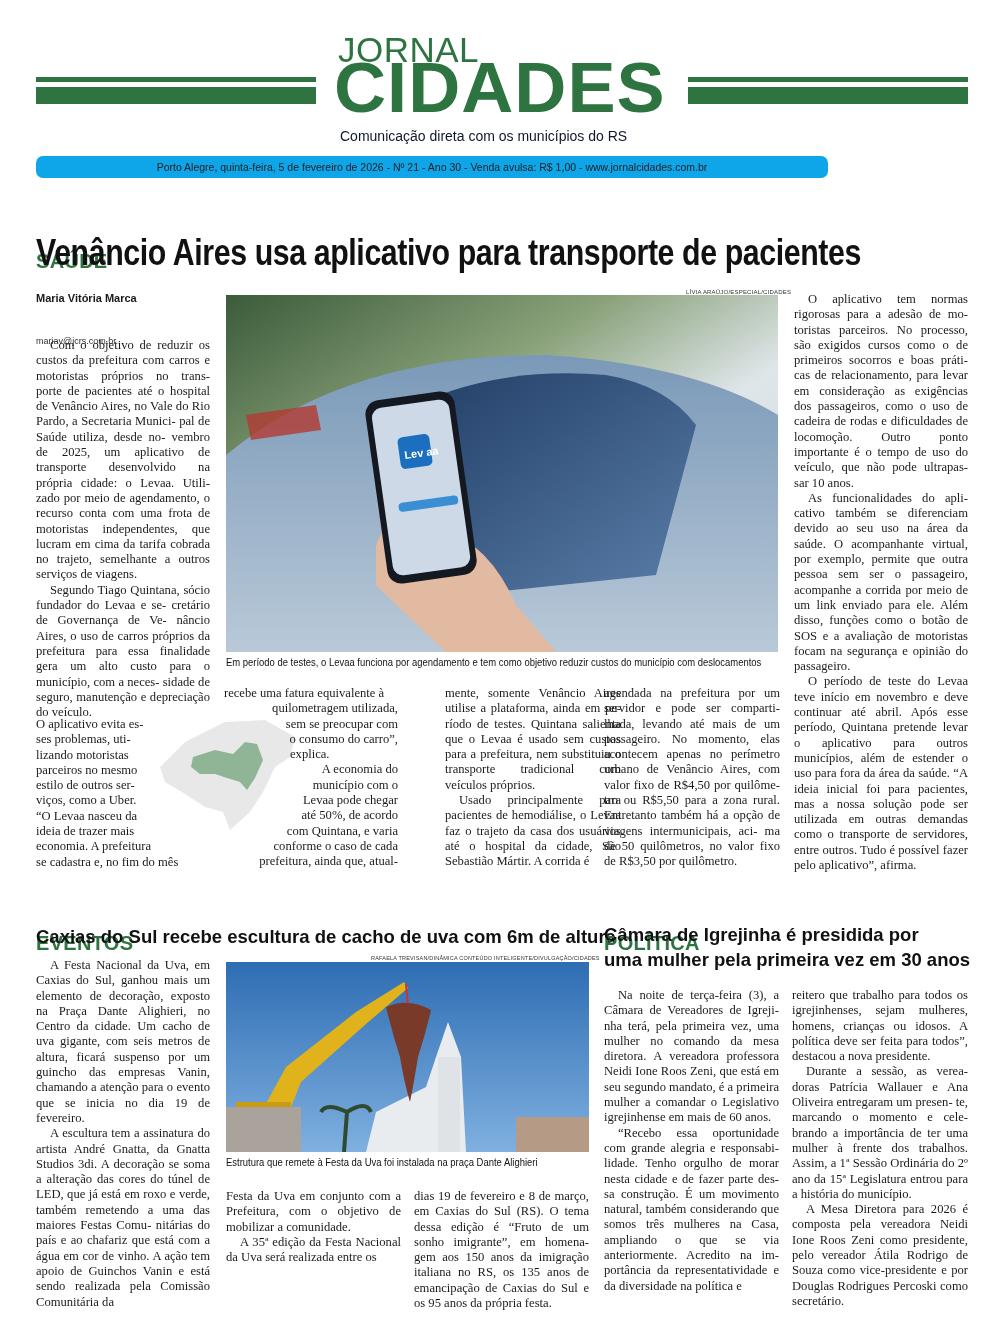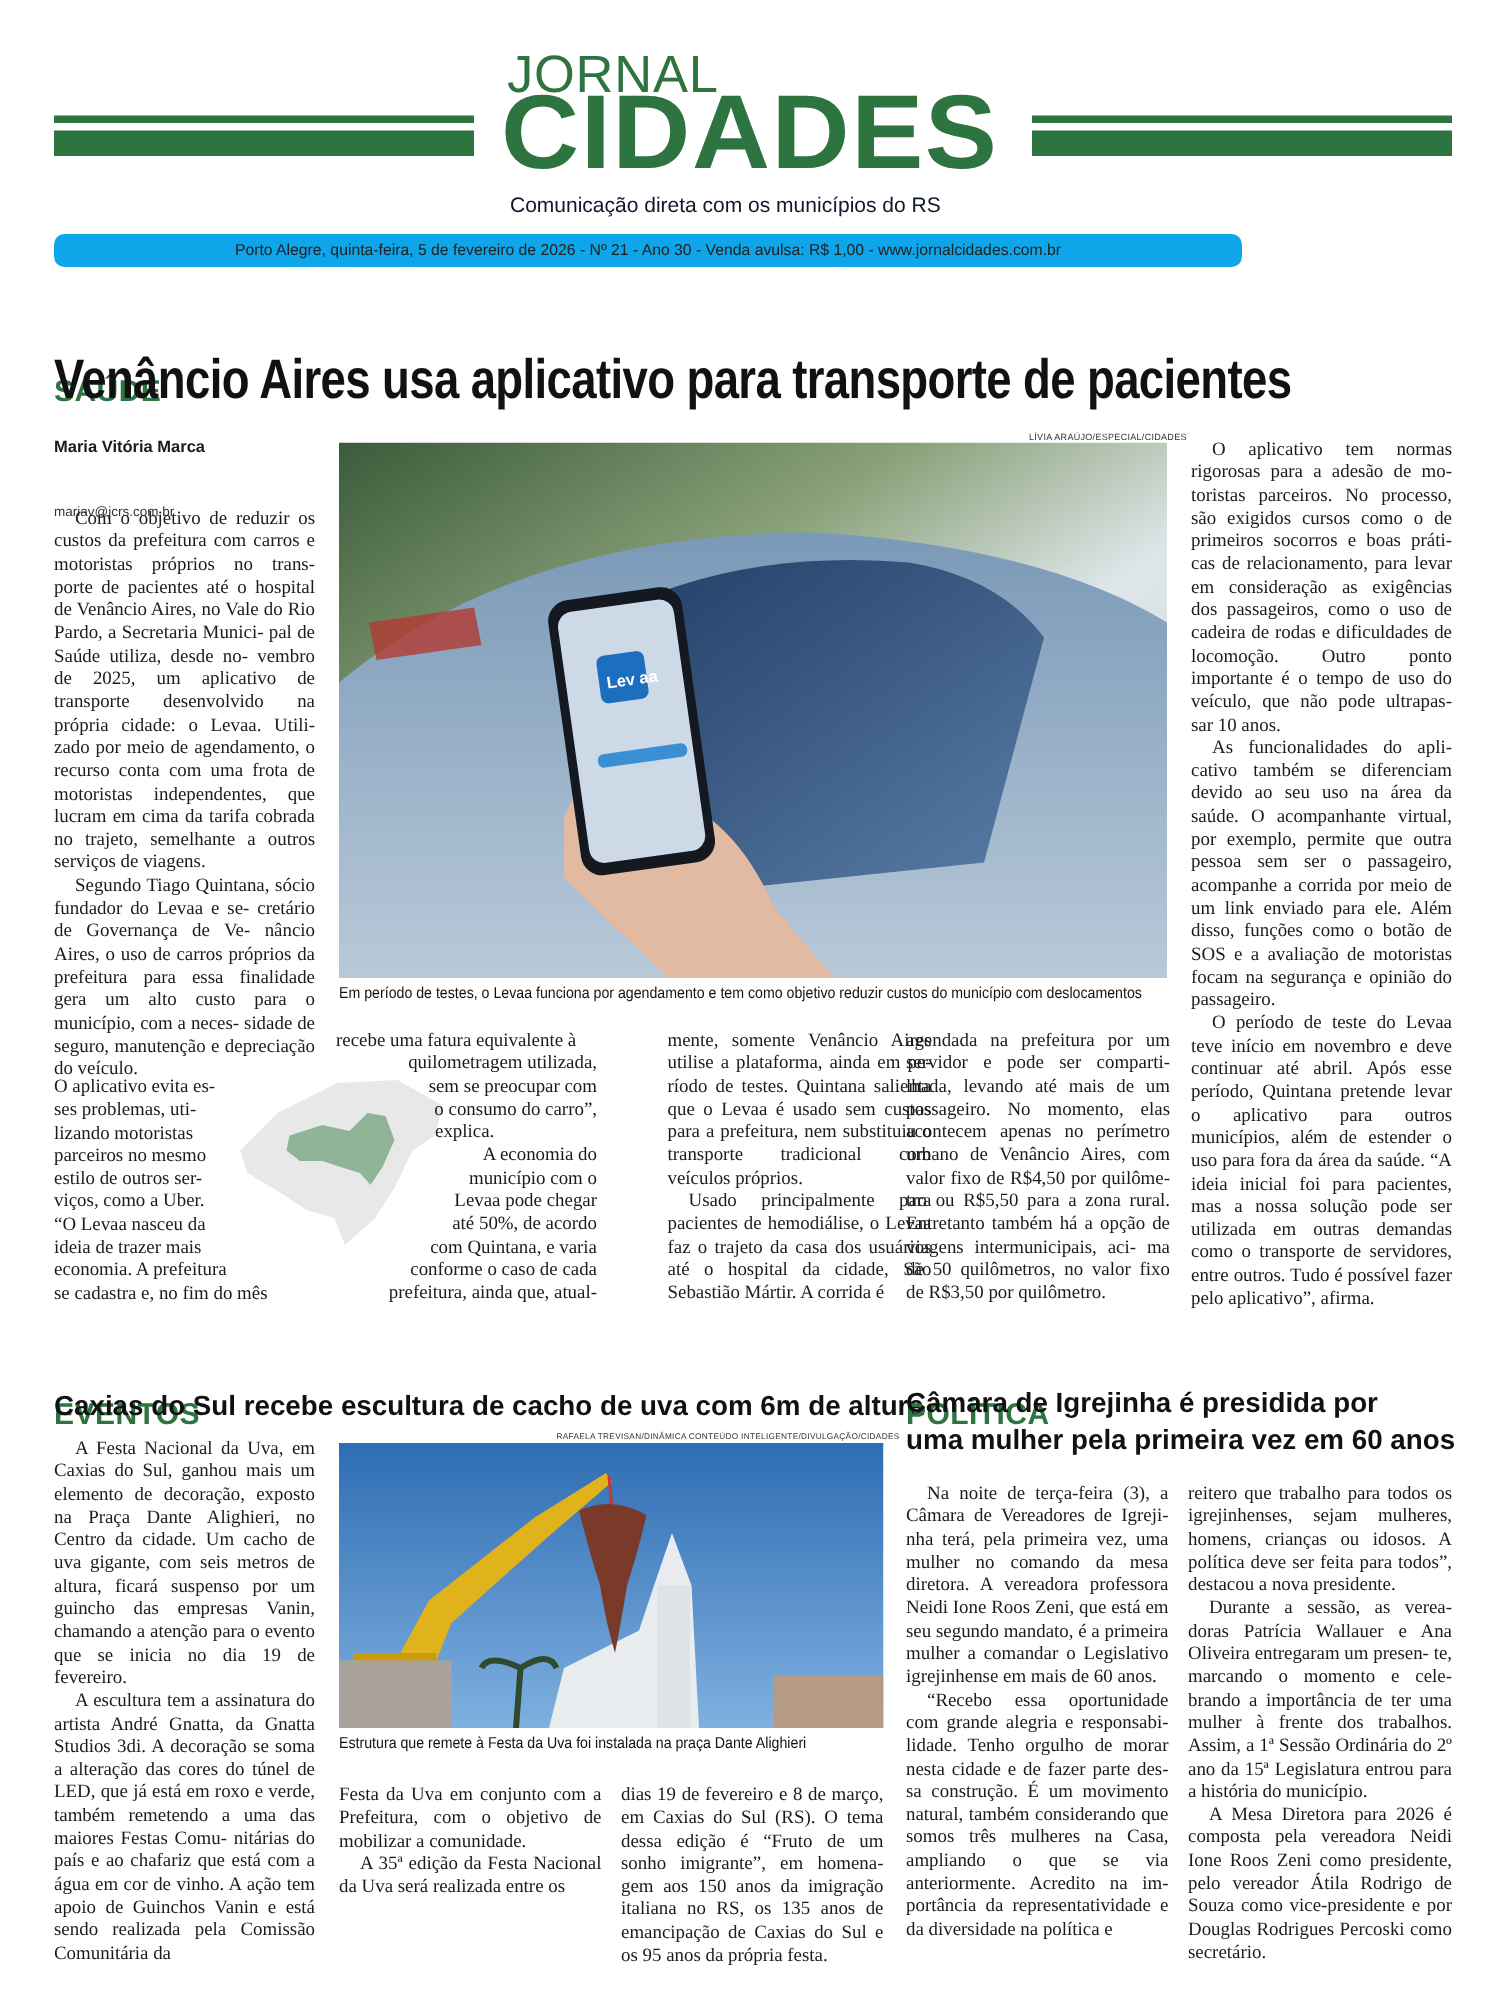--- a/index.html
+++ b/index.html
@@ -172,21 +172,21 @@
   <p>A 35ª edição da Festa Nacional da Uva será realizada entre os</p>
 </div>
 
 <div class="col" style="left:414px; top:1189px; width:175px;">
   <p class="noindent">dias 19 de fevereiro e 8 de março, em Caxias do Sul (RS). O tema dessa edição é “Fruto de um sonho imigrante”, em homena- gem aos 150 anos da imigração italiana no RS, os 135 anos de emancipação de Caxias do Sul e os 95 anos da própria festa.</p>
 </div>
 
 <div class="section-label" style="left:604px; top:892px;">POLÍTICA</div>
 <h2 class="headline-sub" style="left:604px; top:922px;">
   <span style="display:block;">Câmara de Igrejinha é presidida por</span>
-  <span style="display:block;">uma mulher pela primeira vez em 60 anos</span>
+  <span style="display:block;">uma mulher pela primeira vez em 30 anos</span>
 </h2>
 
 <div class="col" style="left:604px; top:988px; width:175px;">
   <p>Na noite de terça-feira (3), a Câmara de Vereadores de Igreji- nha terá, pela primeira vez, uma mulher no comando da mesa diretora. A vereadora professora Neidi Ione Roos Zeni, que está em seu segundo mandato, é a primeira mulher a comandar o Legislativo igrejinhense em mais de 60 anos.</p>
   <p>“Recebo essa oportunidade com grande alegria e responsabi- lidade. Tenho orgulho de morar nesta cidade e de fazer parte des- sa construção. É um movimento natural, também considerando que somos três mulheres na Casa, ampliando o que se via anteriormente. Acredito na im- portância da representatividade e da diversidade na política e</p>
 </div>
 
 <div class="col" style="left:792px; top:988px; width:176px;">
   <p class="noindent">reitero que trabalho para todos os igrejinhenses, sejam mulheres, homens, crianças ou idosos. A política deve ser feita para todos”, destacou a nova presidente.</p>
   <p>Durante a sessão, as verea- doras Patrícia Wallauer e Ana Oliveira entregaram um presen- te, marcando o momento e cele- brando a importância de ter uma mulher à frente dos trabalhos. Assim, a 1ª Sessão Ordinária do 2º ano da 15ª Legislatura entrou para a história do município.</p>

